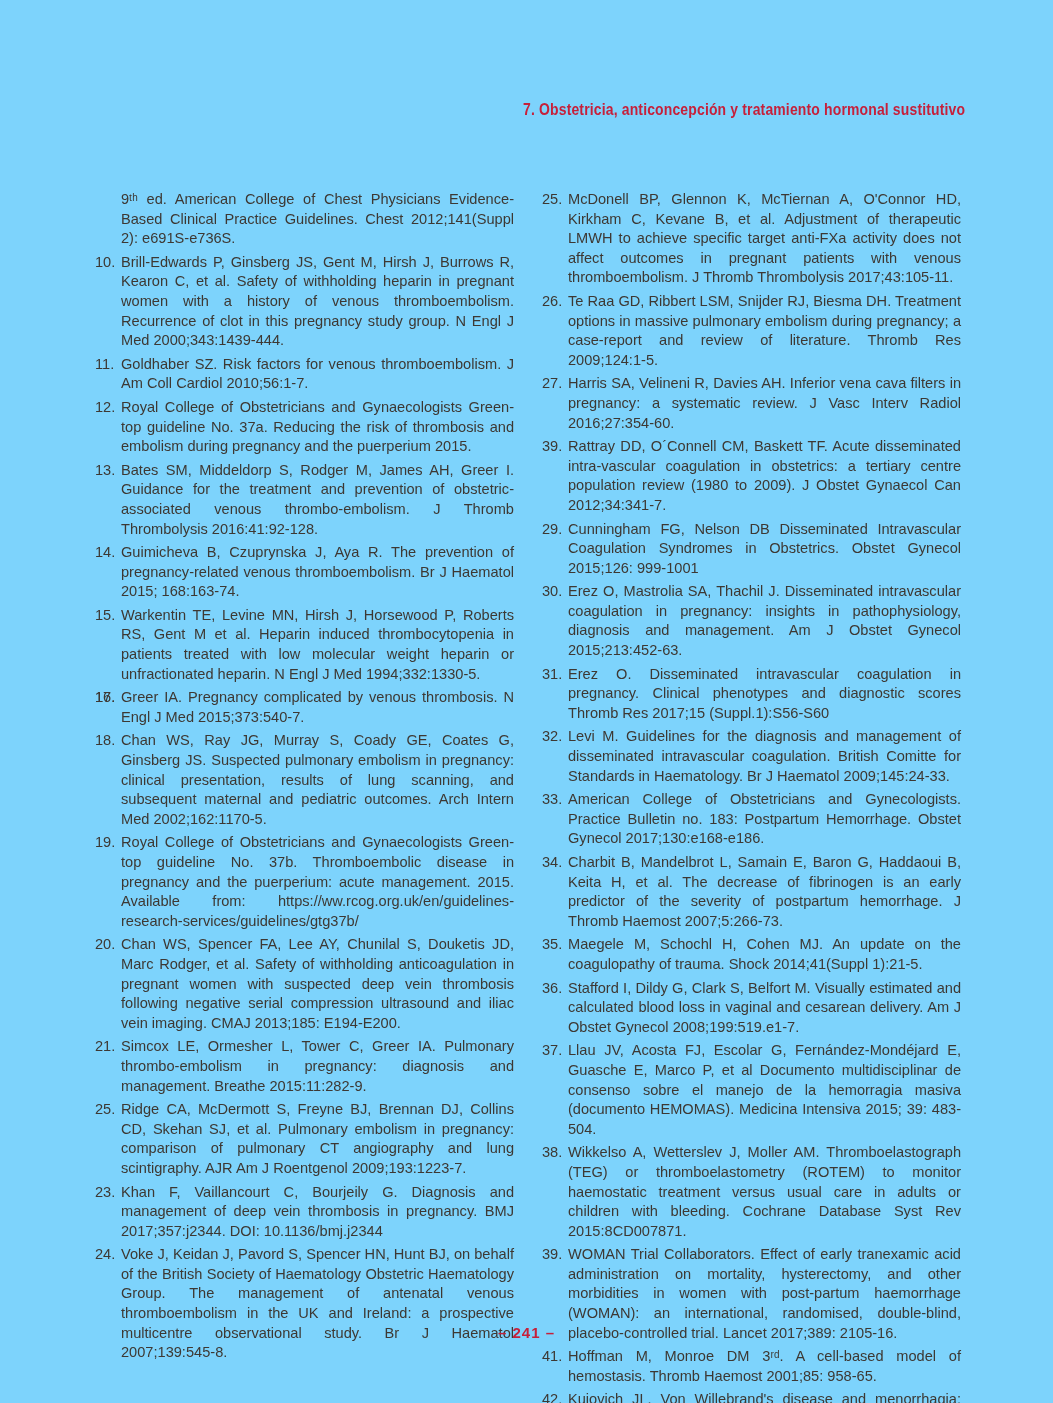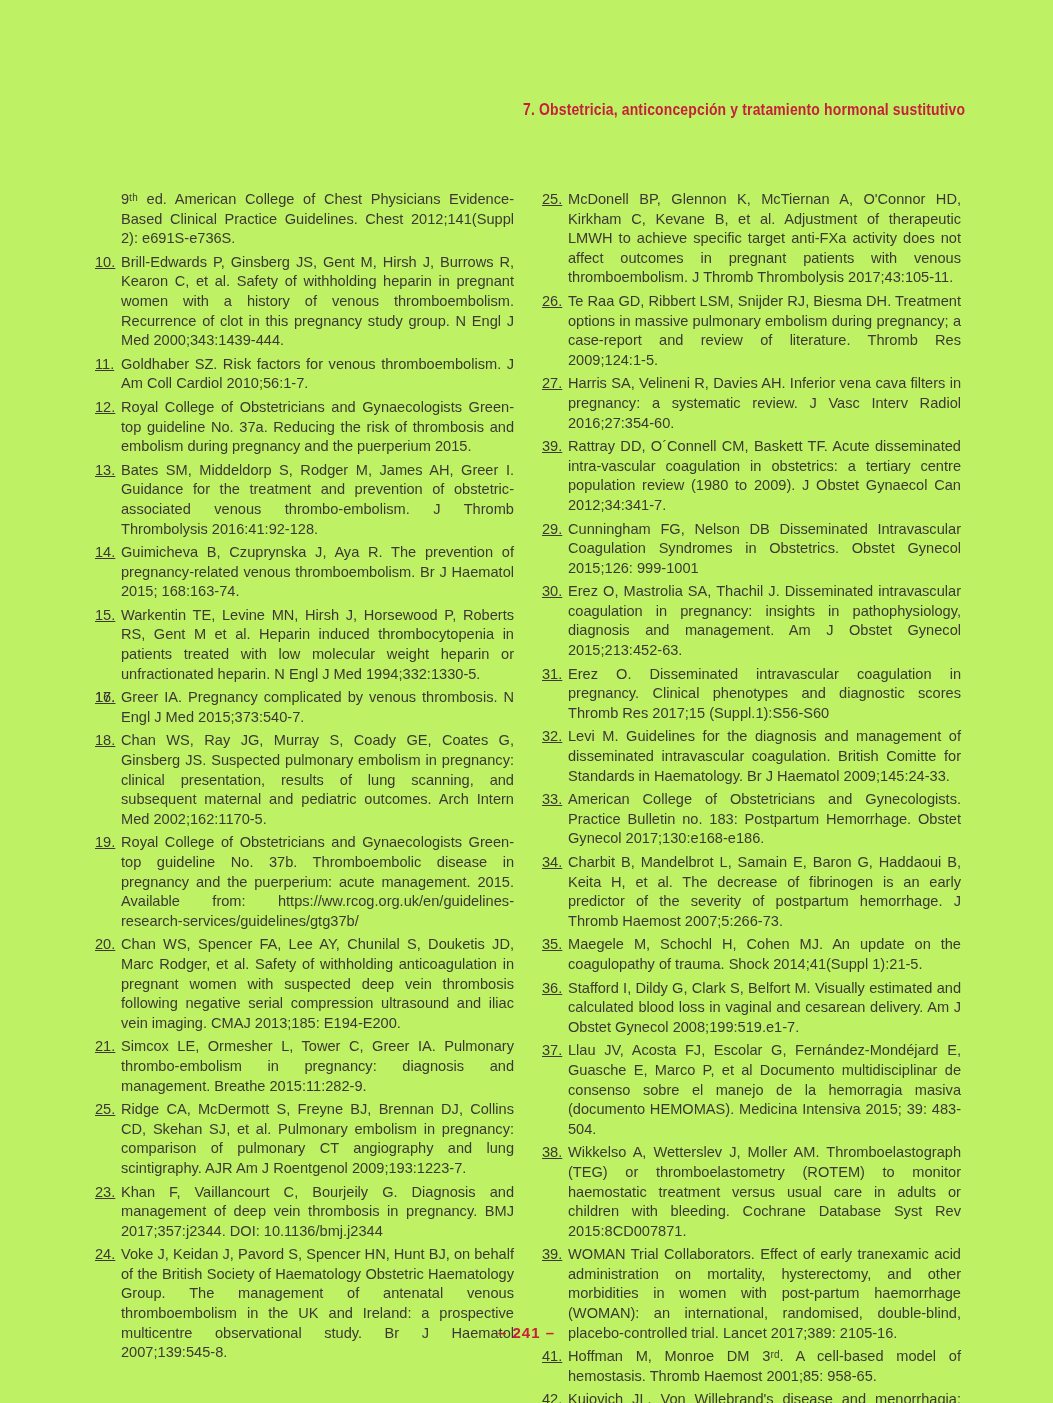--- a/index.html
+++ b/index.html
@@ -5,21 +5,21 @@
   html, body { margin: 0; padding: 0; }
   body {
     width: 1053px; height: 1403px;
     background: #ffffff;
     position: relative;
     font-family: "Liberation Sans", "DejaVu Sans", sans-serif;
     overflow: hidden;
   }
   .page {
     position: absolute; inset: 0;
-    background: #bef264;
+    background: #7dd3fc;
   }
   .chapter-title {
     position: absolute;
     top: 100px;
     right: 88px;
     color: #c6203a;
     font-size: 17px;
     font-weight: bold;
     letter-spacing: 0.2px;
     white-space: nowrap;
@@ -43,21 +43,20 @@
   }
   .ref {
     position: relative;
     margin: 4px;
     padding-left: 26px;
   }
   .ref .num {
     position: absolute;
     left: 0;
     top: 0;
-    text-decoration: underline;
   }
   .page-number {
     position: absolute;
     top: 1324px;
     left: 0;
     width: 100%;
     text-align: center;
     color: #c6203a;
     font-size: 15px;
     font-weight: bold;

